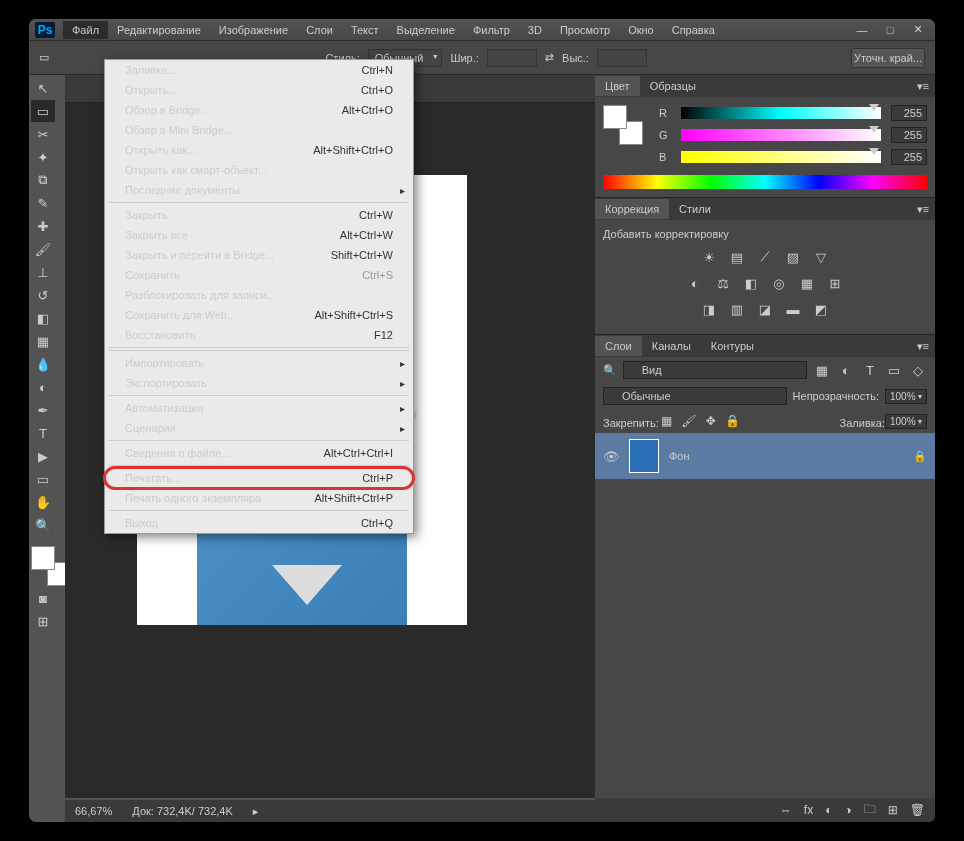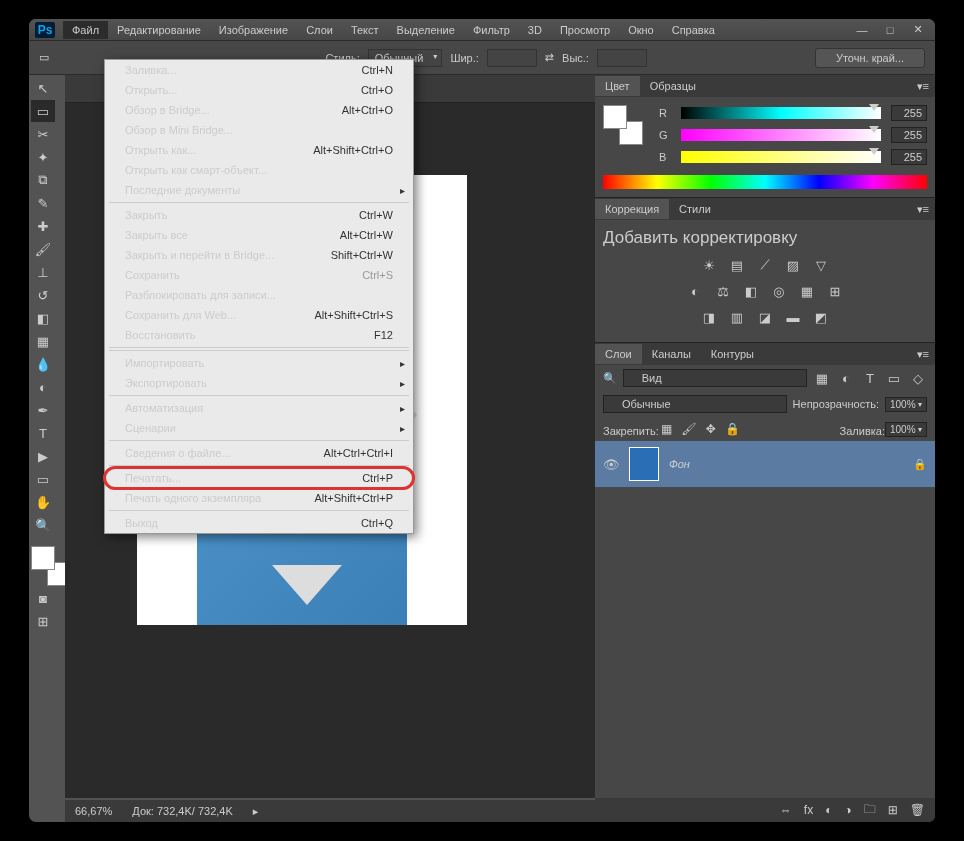--- a/index.html
+++ b/index.html
@@ -8,21 +8,21 @@
 .menubar{height:22px;background:linear-gradient(#535353,#474747);display:flex;align-items:center;padding-left:6px;border-bottom:1px solid #2a2a2a}
 .ps-logo{width:20px;height:16px;background:#001d33;border-radius:2px;color:#0ba4f2;font-weight:bold;font-size:12px;display:flex;align-items:center;justify-content:center;margin-right:8px}
 .menu-item{padding:3px 9px;cursor:pointer}
 .menu-item.active{background:#2c2c2c}
 .win-ctrl{margin-left:auto;display:flex;margin-right:4px}
 .win-btn{width:26px;height:18px;display:flex;align-items:center;justify-content:center;margin-left:2px;font-size:11px;cursor:pointer}
 .toolbar{height:34px;background:#474747;border-bottom:1px solid #2a2a2a;display:flex;align-items:center;padding:0 10px;gap:8px}
 .tb-label{font-size:11px}
 .tb-select{background:#444;border:1px solid #333;padding:2px 18px 2px 6px;font-size:11px;position:relative}
 .tb-select::after{content:"▾";position:absolute;right:4px;top:2px;font-size:8px}
-.tb-btn{background:#555;border:1px solid #333;padding:3px 20px;font-size:11px;border-radius:3px}
+.tb-btn{background:#555;border:1px solid #333;padding:3px 2px;font-size:11px;border-radius:3px}
 .toolbox{position:absolute;left:0;top:56px;width:36px;background:#535353;display:flex;flex-direction:column;gap:1px;padding:2px}
 .tool{width:24px;height:22px;display:flex;align-items:center;justify-content:center;cursor:pointer;position:relative;font-size:13px}
 .tool.sel{background:#2a2a2a}
 .canvas-area{position:absolute;left:36px;top:56px;right:340px;bottom:24px;background:#2a2a2a}
 .tab-bar{height:28px;background:#3a3a3a;border-bottom:1px solid #222}
 .canvas-doc{position:absolute;left:72px;top:100px;width:330px;height:450px;background:#fff}
 .canvas-img{position:absolute;left:60px;top:0;width:210px;height:450px;background:linear-gradient(135deg,#2a6fb5 0%,#4a8fc5 50%,#3a7fb5 100%)}
 .arrow-l{position:absolute;left:50px;top:200px;width:0;height:0;border-top:40px solid transparent;border-bottom:40px solid transparent;border-right:35px solid #ddd}
 .arrow-r{position:absolute;right:50px;top:200px;width:0;height:0;border-top:40px solid transparent;border-bottom:40px solid transparent;border-left:35px solid #ddd}
 .arrow-b{position:absolute;left:135px;bottom:20px;width:0;height:0;border-left:35px solid transparent;border-right:35px solid transparent;border-top:40px solid #ddd}
@@ -48,32 +48,32 @@
 .sl-r{background:linear-gradient(90deg,#000,#0ff,#fff)}
 .sl-g{background:linear-gradient(90deg,#f0f,#fff)}
 .sl-b{background:linear-gradient(90deg,#ff0,#fff)}
 .slider-thumb{position:absolute;right:2px;top:-3px;width:0;height:0;border-left:5px solid transparent;border-right:5px solid transparent;border-top:7px solid #ccc}
 .sl-val{width:36px;background:#3a3a3a;border:1px solid #222;padding:1px 4px;font-size:11px;text-align:right}
 .spectrum{height:14px;background:linear-gradient(90deg,#f00,#ff0,#0f0,#0ff,#00f,#f0f,#f00);margin-top:4px}
 .fgbg{position:relative;width:40px;height:40px;margin-right:6px}
 .fg,.bg{position:absolute;width:24px;height:24px;border:1px solid #888}
 .fg{background:#fff;top:0;left:0;z-index:2}
 .bg{background:#fff;bottom:0;right:0}
-.adj-label{font-size:17px;margin-bottom:8px}
+.adj-label{font-size:11px;margin-bottom:8px}
 .adj-icons{display:flex;gap:10px;justify-content:center;margin-bottom:8px;flex-wrap:wrap}
 .adj-ic{width:18px;height:18px;display:flex;align-items:center;justify-content:center;font-size:13px;cursor:pointer}
 .layer-ctrl{display:flex;align-items:center;gap:6px;padding:4px 8px;font-size:11px}
 .layer-sel{background:#3a3a3a;border:1px solid #222;padding:2px 18px;flex:1;font-size:11px}
 .layer-row{display:flex;padding:4px 8px;font-size:11px;align-items:flex-end}
 .lock-ic{display:flex;gap:6px}
 .lock-ic span{width:16px;height:16px;display:flex;align-items:center;justify-content:center;cursor:pointer;font-size:12px}
 .layer-item{background:#5b7ba3;padding:6px 8px;display:flex;align-items:center;gap:10px}
 .eye{width:16px;font-size:13px}
 .thumb{width:30px;height:34px;background:#2a6fb5;border:1px solid #fff}
-.layer-nm{flex:1;font-style:italic}
+.layer-nm{flex:1;}
 .lock{font-size:11px}
 .layer-foot{position:absolute;bottom:0;right:0;width:340px;height:24px;background:#3a3a3a;display:flex;align-items:center;justify-content:flex-end;gap:12px;padding:0 10px}
 .lf-ic{font-size:12px;cursor:pointer}
 .pct-box{background:#3a3a3a;border:1px solid #222;padding:1px 4px;width:42px;font-size:10px;display:inline-flex;align-items:center}
 .pct-box::after{content:"▾";margin-left:auto;font-size:8px}
 </style>
 </head>
 <body>
 
 <div class="app">

